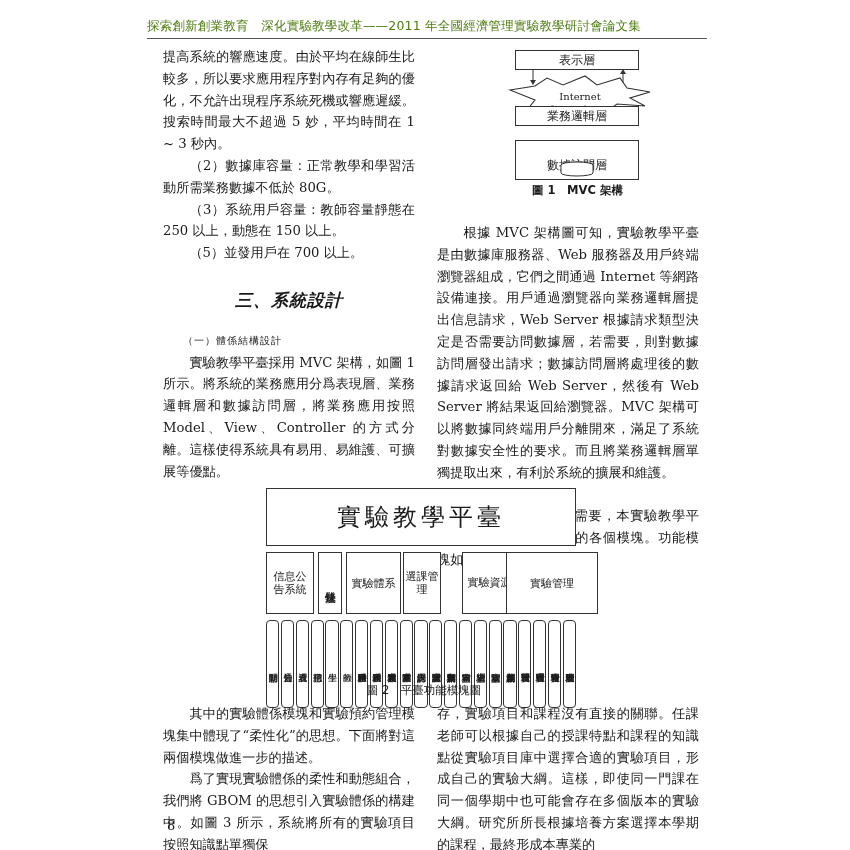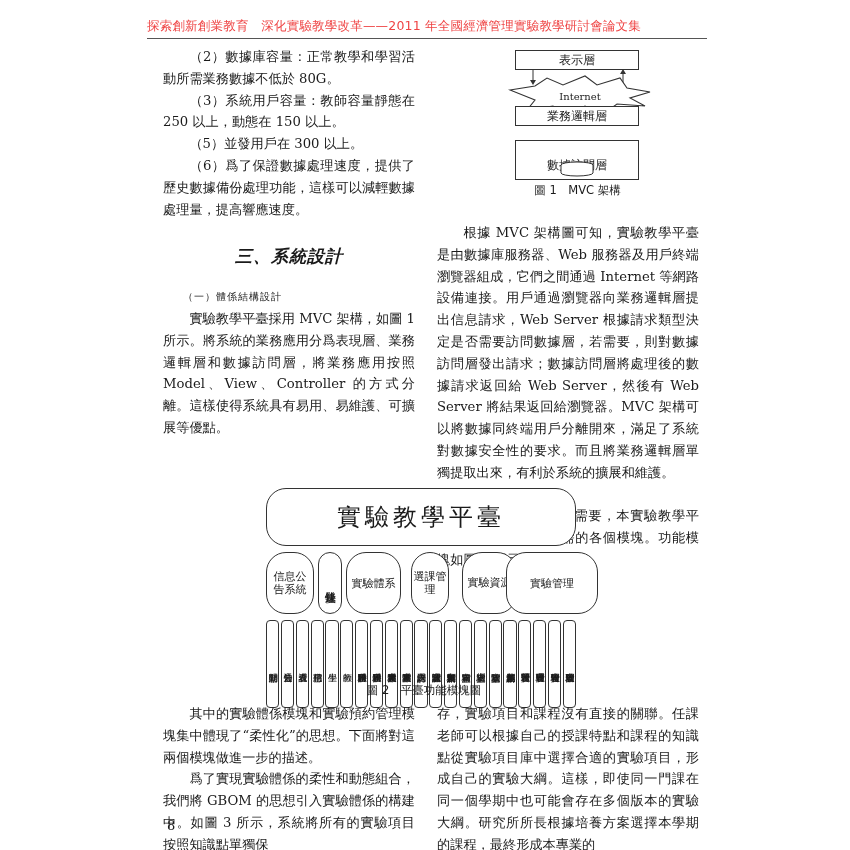--- a/index.html
+++ b/index.html
@@ -1,59 +1,59 @@
 <!DOCTYPE html>
 <html><head>
 <meta charset="utf-8">
 <style>
   html, body { margin:0; padding:0; background:#ffffff; }
   body { width:850px; height:850px; position:relative; overflow:hidden;
          font-family:"DejaVu Serif", "Liberation Serif", serif; color:#1a1a1a; }
   .header { position:absolute; left:147px; top:18px; width:560px; font-size:12.5px;
-            font-family:"DejaVu Sans", "Liberation Sans", sans-serif; color:#ef4444; letter-spacing:0.2px; }
+            font-family:"DejaVu Sans", "Liberation Sans", sans-serif; color:#4d7c0f; letter-spacing:0.2px; }
   .header-rule { position:absolute; left:147px; top:38px; width:560px; height:1px; background:#555; }
   .col { position:absolute; font-size:13.2px; line-height:21.8px; text-align:justify; }
   .col p { margin:0; }
   .indent { text-indent:2em; }
   .left-col { left:163px; top:46px; width:252px; }
   .right-col { left:437px; top:222px; width:262px; }
   .sec-title { font-family:"DejaVu Sans", "Liberation Sans", sans-serif; font-size:17px; font-weight:bold;
                text-align:center; margin:26px 0 18px 0 !important; letter-spacing:1px;font-style:italic; }
   .sub-title { font-size:10px; letter-spacing:1px; }
   
   .fig1 { position:absolute; left:505px; top:50px; width:145px; height:150px; }
   .box { position:absolute; border:1.3px solid #333; background:#fff; font-size:12px; text-align:center;
          box-sizing:border-box; }
   .fig1-caption { position:absolute; left:505px; top:183px; width:145px; text-align:center; font-size:11.5px;
-                  font-family:"DejaVu Sans", "Liberation Sans", sans-serif; font-weight:normal; }
+                  font-family:"DejaVu Sans", "Liberation Sans", sans-serif; font-weight:bold; }
   
   .fig2 { position:absolute; left:263px; top:486px; width:322px; height:190px; }
-  .rbox { position:absolute; border:1.3px solid #333; border-radius:20px; box-sizing:border-box; background:#fff;
+  .rbox { position:absolute; border:1.3px solid #333; border-radius:0; box-sizing:border-box; background:#fff;
           display:flex; align-items:center; justify-content:center; text-align:center; }
   .root-box { left:3px; top:2px; width:310px; height:58px; font-size:24px; letter-spacing:4px; }
   .mid-box { top:66px; height:62px; font-size:11px; line-height:13px; }
   .leaf { top:134px; width:13px; height:88px; border-radius:4px; font-size:9px; line-height:10px;
           writing-mode:vertical-rl; align-items:flex-start; padding-top:3px; letter-spacing:0; }
   .fig2-caption { position:absolute; left:263px; top:683px; width:322px; text-align:center; font-size:11.5px;
                   font-family:"DejaVu Sans", "Liberation Sans", sans-serif; font-weight:normal; }
   .bottom-left { left:163px; top:703px; width:252px; }
   .bottom-right { left:437px; top:703px; width:262px; }
   .page-num { position:absolute; left:167px; top:818px; font-size:13px; }
 </style>
 </head>
 <body>
 
 <div class="header">探索創新創業教育　深化實驗教學改革——2011 年全國經濟管理實驗教學研討會論文集</div>
 <div class="header-rule"></div>
 
 <div class="col left-col">
+  <p>提高系統的響應速度。由於平均在線師生比較多，所以要求應用程序對內存有足夠的優化，不允許出現程序系統死機或響應遲緩。搜索時間最大不超過 5 妙，平均時間在 1 ~ 3 秒內。</p>
   <p class="indent">（2）數據庫容量：正常教學和學習活動所需業務數據不低於 80G。</p>
   <p class="indent">（3）系統用戶容量：教師容量靜態在 250 以上，動態在 150 以上。</p>
-  <p class="indent">（5）並發用戶在 300 以上。</p>
-  <p class="indent">（6）爲了保證數據處理速度，提供了歷史數據備份處理功能，這樣可以減輕數據處理量，提高響應速度。</p>
+  <p class="indent">（5）並發用戶在 700 以上。</p>
   <p class="sec-title">三、系統設計</p>
   <p class="indent sub-title">（一）體係結構設計</p>
   <p class="indent">實驗教學平臺採用 MVC 架構，如圖 1 所示。將系統的業務應用分爲表現層、業務邏輯層和數據訪問層，將業務應用按照 Model、View、Controller 的方式分離。這樣使得系統具有易用、易維護、可擴展等優點。</p>
 </div>
 
 <div class="fig1">
   <div class="box" style="left:10px;top:0;width:124px;height:20px;line-height:18px;">表示層</div>
   <svg style="position:absolute;left:0;top:18px;" width="150" height="115">
 
     <line x1="28" y1="2" x2="28" y2="14" stroke="#333" stroke-width="1"></line>
@@ -89,21 +89,21 @@
   <p class="indent sub-title">（二）功能模塊設計</p>
   <p class="indent">爲滿足實驗教學的需要，本實驗教學平臺包括了實驗教學所需的各個模塊。功能模塊如圖 2 所示。</p>
 </div>
 
 <div class="fig2" id="fig2">
   <div class="rbox root-box">實驗教學平臺</div>
   <div id="mid-row">
       <div class="rbox mid-box" style="left: 3px; width: 48px; padding: 0px 6px;">信息公告系統</div>
       <div class="rbox mid-box" style="left: 55px; width: 24px; writing-mode: vertical-rl;">快速登錄</div>
       <div class="rbox mid-box" style="left: 83px; width: 55px;">實驗體系</div>
-      <div class="rbox mid-box" style="left: 148px; width: 38px; padding: 0px 0;">選課管理</div>
+      <div class="rbox mid-box" style="left: 140px; width: 38px; padding: 0px 0;">選課管理</div>
       <div class="rbox mid-box" style="left: 199px; width: 55px; font-family: Liberation Mono, monospace;">實驗資源</div>
       <div class="rbox mid-box" style="left: 243px; width: 92px;">實驗管理</div>
     </div>
   <div id="leaf-row">
       <div class="rbox leaf" style="left: 3px; width: 13.2381px;">新聞動態</div>
       <div class="rbox leaf" style="left: 17.8381px; width: 13.2381px;">通知公告</div>
       <div class="rbox leaf" style="left: 32.6762px; width: 13.2381px;">查看課表</div>
       <div class="rbox leaf" style="left: 47.5143px; width: 13.2381px;">招聘信息</div>
       <div class="rbox leaf" style="left: 62.3524px; width: 13.2381px;">學生</div>
       <div class="rbox leaf" style="left: 77.1905px; width: 13.2381px;">教師</div>

